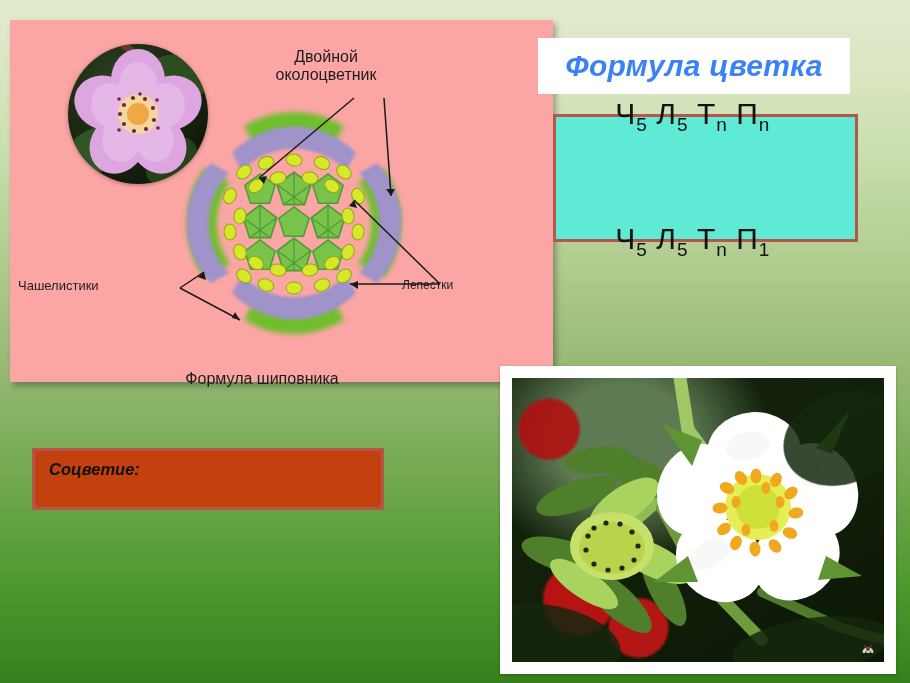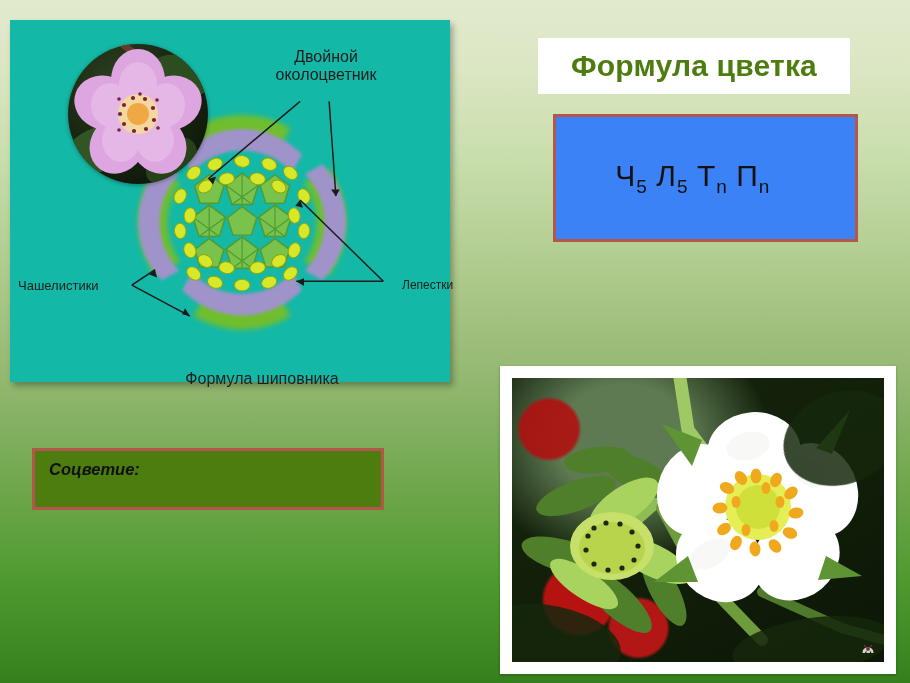--- a/index.html
+++ b/index.html
@@ -16,22 +16,22 @@
         #4f9a2f 85%,
         #35801c 100%);
     overflow: hidden;
     position: relative;
   }
 
   
   #diagram-panel {
     position: absolute;
     left: 10px; top: 20px;
-    width: 440px; height: 362px;
-    background: #14b8a6;
+    width: 543px; height: 362px;
+    background: #fca5a5;
     box-shadow: 3px 4px 6px rgba(0,0,0,0.30);
   }
   #diagram-svg { position: absolute; inset: 0; width: 100%; height: 100%; }
 
   .diagram-label {
     position: absolute;
     font-family: "Liberation Sans", sans-serif;
     color: #1d1d1d;
     white-space: nowrap;
     line-height: 1.12;
@@ -61,52 +61,53 @@
 
   
   #title-box {
     position: absolute;
     left: 538px; top: 38px;
     width: 312px; height: 56px;
     background: #ffffff;
     display: flex; align-items: center; justify-content: center;
   }
   #title-text {
-    color: #4d7c0f;
+    color: #3b82f6;
     font-size: 30px;
     font-weight: bold;
     letter-spacing: 0.2px;
+    font-style: italic;
   }
 
   
   #formula-box {
     position: absolute;
     left: 553px; top: 114px;
     width: 305px; height: 128px;
-    background: #3b82f6;
+    background: #5eead4;
     border: 3px solid #b5564a;
     display: flex; flex-direction: column;
     justify-content: center;
     padding-left: 22px;
   }
   .formula-line {
     font-size: 30px;
     color: #111;
     line-height: 1.35;
     letter-spacing: 1px;
     white-space: pre;
   }
   .formula-line sub { font-size: 19px; letter-spacing: 0; }
 
   
   #inflorescence-box {
     position: absolute;
     left: 32px; top: 448px;
     width: 352px; height: 62px;
-    background: #4d7c0f;
+    background: #c2410c;
     border: 3px solid #b5564a;
     padding: 7px 0 0 14px;
   }
   .infl-line {
     font-size: 16.5px;
     font-weight: bold;
     font-style: italic;
     color: #111;
     line-height: 1.45;
     white-space: nowrap;
@@ -309,20 +310,23 @@
   <div class="diagram-label" id="label-caption">Формула шиповника</div>
 </div>
 
 <div id="title-box">
   <span id="title-text">Формула цветка</span>
 </div>
 
 <div id="formula-box">
   <div class="formula-line">
     <span>Ч</span><sub>5</sub><span>&nbsp;</span><span>Л</span><sub>5</sub><span>&nbsp;</span><span>Т</span><sub>n</sub><span>&nbsp;</span><span>П</span><sub>n</sub>
+  </div>
+  <div class="formula-line">
+    <span>Ч</span><sub>5</sub><span>&nbsp;</span><span>Л</span><sub>5</sub><span>&nbsp;</span><span>Т</span><sub>n</sub><span>&nbsp;</span><span>П</span><sub>1</sub>
   </div>
 </div>
 
 <div id="inflorescence-box">
   <div class="infl-line">Соцветие:</div>
 </div>
 
 <div id="strawberry-frame">
   <div id="strawberry-photo">
     <svg viewBox="0 0 372 284" style="position:absolute;inset:0;width:100%;height:100%;">

